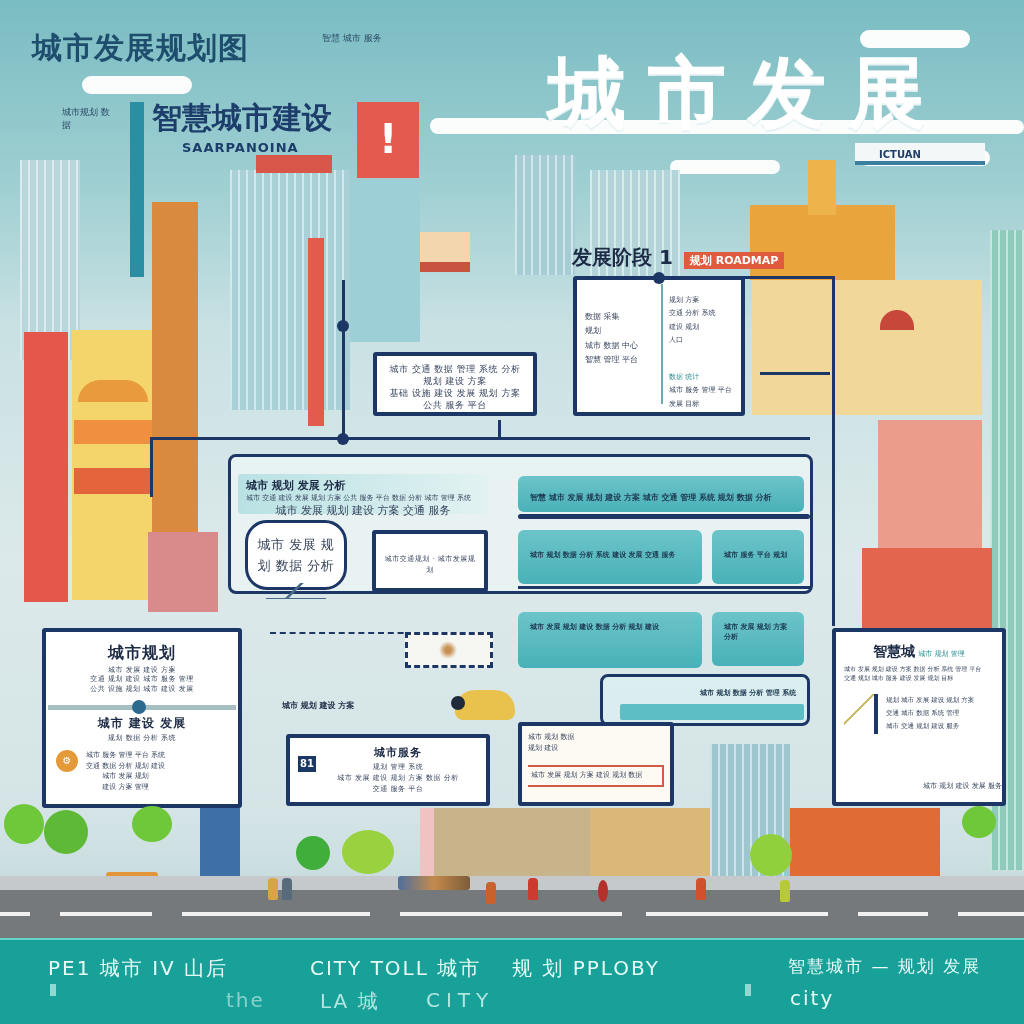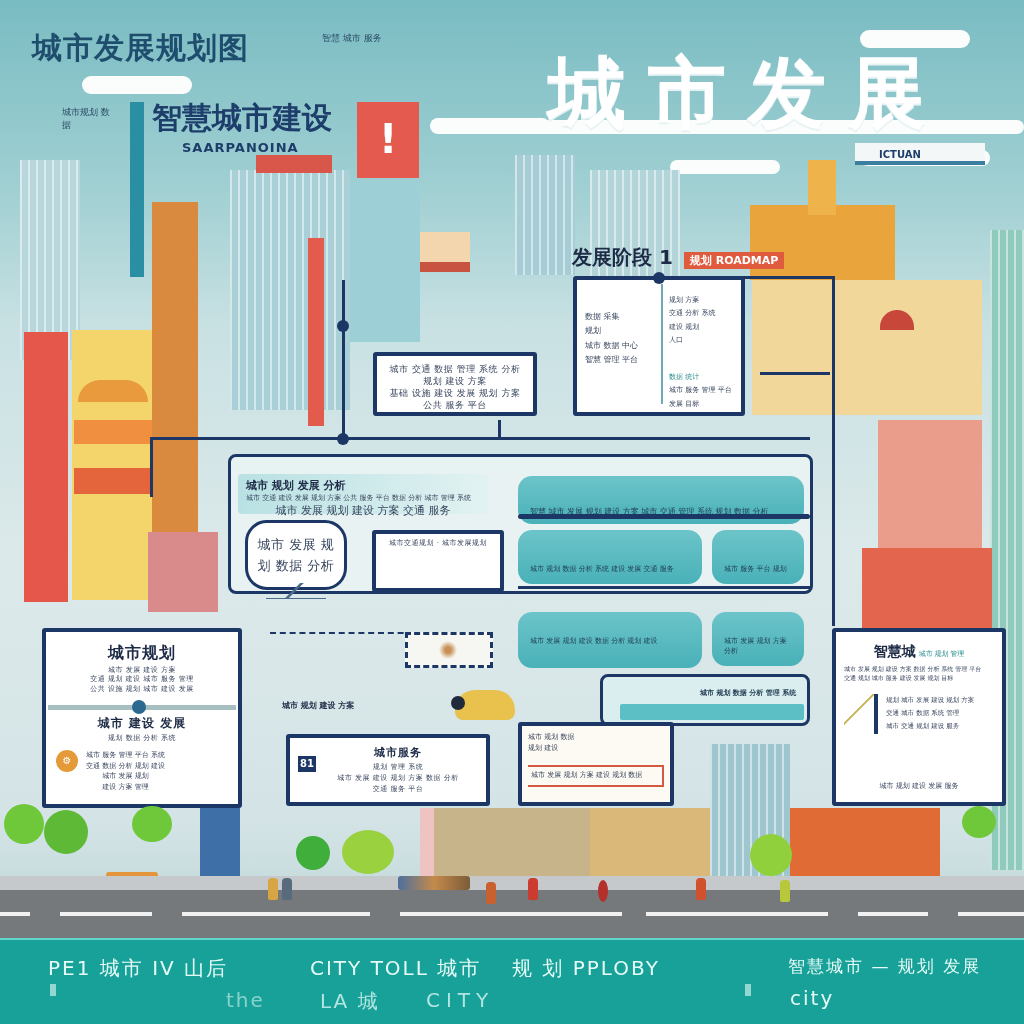--- a/index.html
+++ b/index.html
@@ -39,22 +39,22 @@
   .glass { background-image: repeating-linear-gradient(90deg, rgba(255,255,255,.5) 0 2px, transparent 2px 8px); }
 
   
   .box {
     position: absolute; background: #ffffff; border: 4px solid #1c3766; border-radius: 3px;
     padding: 10px 12px; color: #2a3a55; font-size: 10px; line-height: 1.6;
   }
   .box .hd { font-size: 16px; font-weight: bold; color: #1d2b46; text-align: center; letter-spacing: 1px; }
   .box .ln { text-align: center; color: #39465f; font-size: 9px; letter-spacing: .5px; }
   .tealbox {
-    position: absolute; background: linear-gradient(180deg, #6cc4c9, #49b1b8); border-radius: 14px;
-    color: #1f3b52; font-size: 10px; padding: 24px 12px; font-weight: normal;
+    position: absolute; background: linear-gradient(180deg, #6cc4c9, #49b1b8); border-radius: 6px;
+    color: #1f3b52; font-size: 10px; padding: 10px 12px; font-weight: bold;
   }
   .panel {
     position: absolute; border: 3px solid #1c3766; border-radius: 8px; background: rgba(236,244,245,.82);
   }
   .connector { position: absolute; background: #1c3766; }
   .dot { position: absolute; width: 12px; height: 12px; border-radius: 50%; background: #1c3766; }
 
   
   .sidewalk { left: 0; top: 876px; width: 1024px; height: 14px; background: #c6c9cb; }
   .road { left: 0; top: 890px; width: 1024px; height: 48px; background: #76797c; }
@@ -159,21 +159,21 @@
 <div class="panel" style="left:228px;top:454px;width:585px;height:140px;"></div>
 <div class="abs" style="left:238px;top:474px;width:250px;height:40px;background:linear-gradient(90deg,#b9e1e3,#e2f2f2);border-radius:4px;padding:4px 8px;">
   <div style="font-size:11px;font-weight:bold;color:#1d2b46;">城市 规划 发展 分析</div>
   <div style="font-size:7px;color:#39465f;white-space:nowrap;overflow:hidden;">城市 交通 建设 发展 规划 方案 公共 服务 平台 数据 分析 城市 管理 系统</div>
   <div style="font-size:11px;color:#39465f;text-align:center;">城市 发展 规划 建设 方案 交通 服务</div>
 </div>
 <div class="box" style="left:245px;top:520px;width:102px;height:70px;border-radius:22px;border-width:3px;padding:12px 6px;">
   <div class="ln" style="font-size:13px;">城市 发展 规划 数据 分析</div>
   <div style="margin:6px auto 0;width:60px;height:16px;border-bottom:1px solid #4a6b8a;background:linear-gradient(135deg,transparent 45%,#4a6b8a 46%,#4a6b8a 50%,transparent 51%);"></div>
 </div>
-<div class="box" style="left:372px;top:530px;width:132px;height:62px;padding:4px 6px;">
+<div class="box" style="left:372px;top:530px;width:116px;height:62px;padding:20px 6px;">
   <div class="ln" style="font-size:7px;">城市交通规划 · 城市发展规划</div>
 </div>
 <div class="tealbox" style="left:518px;top:476px;width:286px;height:36px;">
   <div style="font-size:8px;white-space:nowrap;overflow:hidden;margin-top:6px;">智慧 城市 发展 规划 建设 方案 城市 交通 管理 系统 规划 数据 分析</div>
 </div>
 <div class="connector" style="left:518px;top:514px;width:292px;height:5px;border-radius:3px;"></div>
 <div class="tealbox" style="left:518px;top:530px;width:184px;height:54px;">
   <div style="font-size:7px;margin-top:10px;white-space:nowrap;overflow:hidden;">城市 规划 数据 分析 系统 建设 发展 交通 服务</div>
 </div>
 <div class="tealbox" style="left:712px;top:530px;width:92px;height:54px;">
@@ -232,33 +232,33 @@
   <div style="font-size:7px;color:#39465f;">城市 规划 数据</div>
   <div style="font-size:7px;color:#39465f;">规划 建设</div>
   <div style="margin-top:11px;border:2px solid #d35a44;border-left:none;padding:3px;font-size:7px;color:#39465f;">
     <span>城市 发展 规划 方案 建设 规划 数据</span>
   </div>
 </div>
 
 <div class="box" style="left:832px;top:628px;width:174px;height:178px;padding:8px;">
   <div style="text-align:center;">
     <span style="font-size:14px;font-weight:bold;color:#1d2b46;">智慧城</span>
-    <span style="font-size:7px;color:#2a8e8e;font-family:Liberation Serif, serif;">城市 规划 管理</span>
+    <span style="font-size:7px;color:#2a8e8e;">城市 规划 管理</span>
   </div>
   <div style="font-size:6px;color:#39465f;line-height:1.5;margin-top:2px;">城市 发展 规划 建设 方案 数据 分析 系统 管理 平台</div>
   <div style="font-size:6px;color:#39465f;line-height:1.5;">交通 规划 城市 服务 建设 发展 规划 目标</div>
   <div style="display:flex;margin-top:12px;">
     <div style="width:34px;height:40px;border-right:4px solid #1c3766;flex:none;background:linear-gradient(135deg,transparent 40%,#c9b55a 41%,#c9b55a 44%,transparent 45%);"></div>
     <div style="margin-left:8px;font-size:6.5px;color:#39465f;line-height:2;">
       <div>规划 城市 发展 建设 规划 方案</div>
       <div>交通 城市 数据 系统 管理</div>
       <div>城市 交通 规划 建设 服务</div>
     </div>
   </div>
-  <div style="position:absolute;bottom:10px;left:0;right:0;text-align:center;font-size:7px;color:#39465f;">城市 规划 建设 发展 服务</div>
+  <div style="position:absolute;bottom:10px;left:0;right:0;text-align:right;font-size:7px;color:#39465f;">城市 规划 建设 发展 服务</div>
 </div>
 
 <div class="abs" style="left:455px;top:690px;width:60px;height:30px;background:#e9c24d;border-radius:20px 20px 8px 8px;">
   <div style="position:absolute;left:-4px;top:6px;width:14px;height:14px;border-radius:50%;background:#1f2a3a;"></div>
 </div>
 
 <div class="bld" style="left:430px;top:808px;width:160px;height:68px;background:#c8b48a;"></div>
 <div class="bld" style="left:590px;top:808px;width:120px;height:68px;background:#d9b87a;"></div>
 <div class="bld glass" style="left:710px;top:744px;width:80px;height:132px;background-color:#9ec6cf;"></div>
 <div class="bld" style="left:790px;top:808px;width:150px;height:68px;background:#e06b35;"></div>

